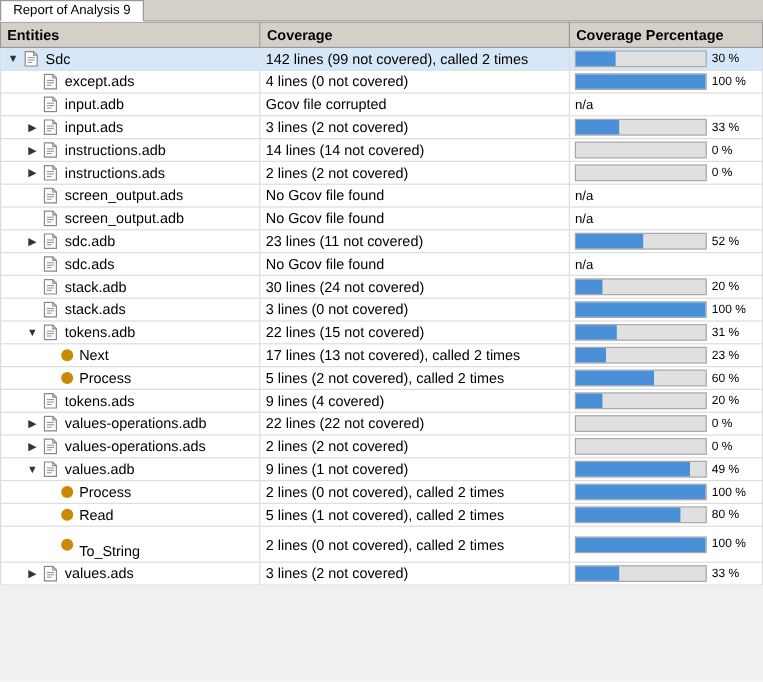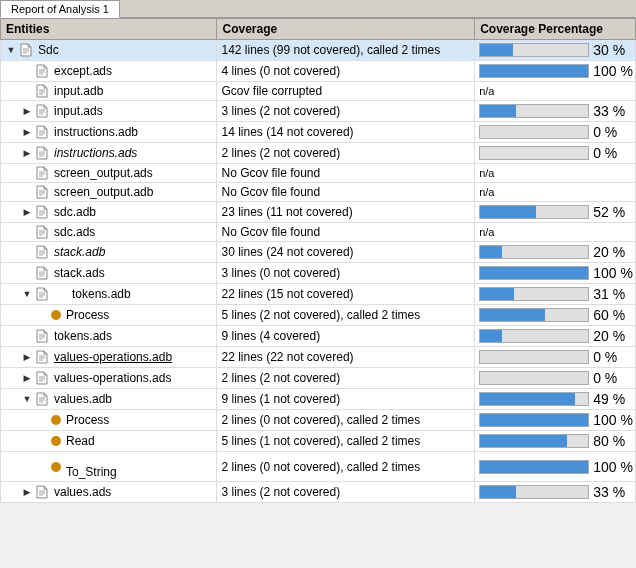--- a/index.html
+++ b/index.html
@@ -118,32 +118,32 @@
       background: #e0e0e0;
       border: 1px solid #aaa;
       flex-shrink: 0;
       position: relative;
     }
     .bar-fill {
       height: 100%;
       background: #4a90d9;
     }
     .bar-label {
-      font-size: 14px;
+      font-size: 10px;
       min-width: 35px;
     }
     .na-label {
       font-size: 11px;
     }
   </style>
 </head>
 <body>
 
 <div class="tab-bar">
-  <div class="tab active">Report of Analysis 1</div>
+  <div class="tab active">Report of Analysis 9</div>
 </div>
 
 <div class="table-wrapper">
   <table>
     <thead>
       <tr>
         <th>Entities</th>
         <th>Coverage</th>
         <th>Coverage Percentage</th>
       </tr>
@@ -278,21 +278,21 @@
               <span class="expand-icon">▶</span>
               <span class="file-icon">
                 <svg viewBox="0 0 12 14" fill="none" xmlns="http://www.w3.org/2000/svg">
     <path d="M1 1h7l3 3v9H1V1z" fill="white" stroke="#888" stroke-width="1"></path>
     <path d="M8 1v3h3" fill="none" stroke="#888" stroke-width="1"></path>
     <line x1="3" y1="6" x2="9" y2="6" stroke="#888" stroke-width="0.8"></line>
     <line x1="3" y1="8" x2="9" y2="8" stroke="#888" stroke-width="0.8"></line>
     <line x1="3" y1="10" x2="7" y2="10" stroke="#888" stroke-width="0.8"></line>
   </svg>
               </span>
-              <span style="margin-left: 3px; font-style: italic;">instructions.ads</span>
+              <span style="margin-left: 3px;">instructions.ads</span>
             </div>
           </td>
           <td>2 lines (2 not covered)</td>
           <td>
             <div class="bar-container">
               <div class="bar-outer">
                 <div class="bar-fill" style="width: 0%;"></div>
               </div>
               <span class="bar-label">0 %</span>
             </div>
@@ -376,21 +376,21 @@
   </svg>
               </span>
               <span style="margin-left: 3px;">sdc.ads</span>
             </div>
           </td>
           <td>No Gcov file found</td>
           <td><span class="na-label">n/a</span></td>
         </tr>
         <tr>
           <td>
-            <div class="entity-cell" style="padding-left: 16px; font-style: italic;">
+            <div class="entity-cell" style="padding-left: 16px;">
               <span style="width: 12px; display: inline-block;"></span>
               <span class="file-icon">
                 <svg viewBox="0 0 12 14" fill="none" xmlns="http://www.w3.org/2000/svg">
     <path d="M1 1h7l3 3v9H1V1z" fill="white" stroke="#888" stroke-width="1"></path>
     <path d="M8 1v3h3" fill="none" stroke="#888" stroke-width="1"></path>
     <line x1="3" y1="6" x2="9" y2="6" stroke="#888" stroke-width="0.8"></line>
     <line x1="3" y1="8" x2="9" y2="8" stroke="#888" stroke-width="0.8"></line>
     <line x1="3" y1="10" x2="7" y2="10" stroke="#888" stroke-width="0.8"></line>
   </svg>
               </span>
@@ -439,30 +439,48 @@
               <span class="expand-icon">▼</span>
               <span class="file-icon">
                 <svg viewBox="0 0 12 14" fill="none" xmlns="http://www.w3.org/2000/svg">
     <path d="M1 1h7l3 3v9H1V1z" fill="white" stroke="#888" stroke-width="1"></path>
     <path d="M8 1v3h3" fill="none" stroke="#888" stroke-width="1"></path>
     <line x1="3" y1="6" x2="9" y2="6" stroke="#888" stroke-width="0.8"></line>
     <line x1="3" y1="8" x2="9" y2="8" stroke="#888" stroke-width="0.8"></line>
     <line x1="3" y1="10" x2="7" y2="10" stroke="#888" stroke-width="0.8"></line>
   </svg>
               </span>
-              <span style="margin-left: 21px;">tokens.adb</span>
+              <span style="margin-left: 3px;">tokens.adb</span>
             </div>
           </td>
           <td>22 lines (15 not covered)</td>
           <td>
             <div class="bar-container">
               <div class="bar-outer">
                 <div class="bar-fill" style="width: 31%;"></div>
               </div>
               <span class="bar-label">31 %</span>
+            </div>
+          </td>
+        </tr>
+        <tr>
+          <td>
+            <div class="entity-cell" style="padding-left: 32px;">
+              <span style="width: 12px; display: inline-block;"></span>
+              <span class="dot-icon"></span>
+              <span style="margin-left: 3px;">Next</span>
+            </div>
+          </td>
+          <td>17 lines (13 not covered), called 2 times</td>
+          <td>
+            <div class="bar-container">
+              <div class="bar-outer">
+                <div class="bar-fill" style="width: 23%;"></div>
+              </div>
+              <span class="bar-label">23 %</span>
             </div>
           </td>
         </tr>
         <tr>
           <td>
             <div class="entity-cell" style="padding-left: 32px;">
               <span style="width: 12px; display: inline-block;"></span>
               <span class="dot-icon"></span>
               <span style="margin-left: 3px;">Process</span>
             </div>
@@ -509,21 +527,21 @@
               <span class="expand-icon">▶</span>
               <span class="file-icon">
                 <svg viewBox="0 0 12 14" fill="none" xmlns="http://www.w3.org/2000/svg">
     <path d="M1 1h7l3 3v9H1V1z" fill="white" stroke="#888" stroke-width="1"></path>
     <path d="M8 1v3h3" fill="none" stroke="#888" stroke-width="1"></path>
     <line x1="3" y1="6" x2="9" y2="6" stroke="#888" stroke-width="0.8"></line>
     <line x1="3" y1="8" x2="9" y2="8" stroke="#888" stroke-width="0.8"></line>
     <line x1="3" y1="10" x2="7" y2="10" stroke="#888" stroke-width="0.8"></line>
   </svg>
               </span>
-              <span style="margin-left: 3px; text-decoration: underline;">values-operations.adb</span>
+              <span style="margin-left: 3px;">values-operations.adb</span>
             </div>
           </td>
           <td>22 lines (22 not covered)</td>
           <td>
             <div class="bar-container">
               <div class="bar-outer">
                 <div class="bar-fill" style="width: 0%;"></div>
               </div>
               <span class="bar-label">0 %</span>
             </div>

